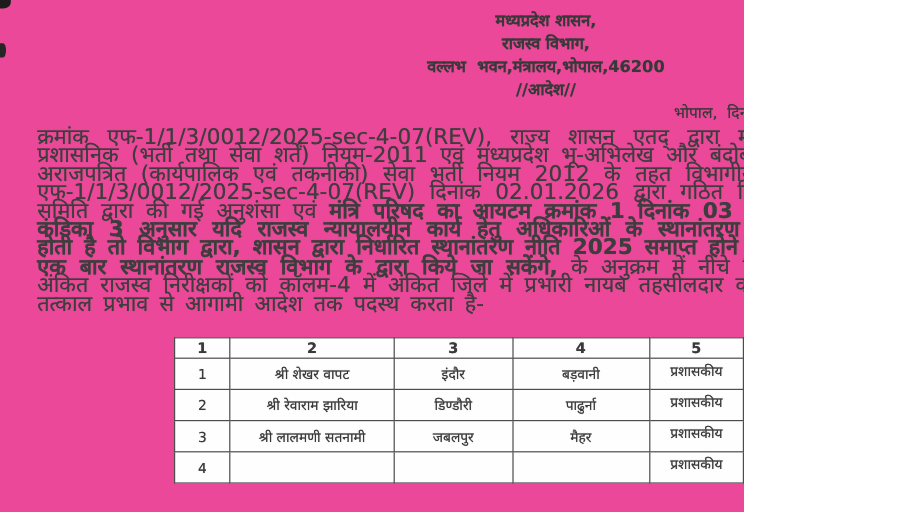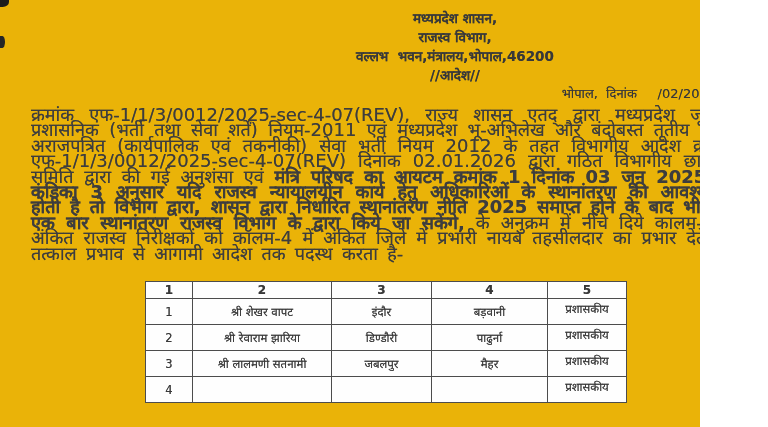--- a/index.html
+++ b/index.html
@@ -2,22 +2,22 @@
 <html><head>
 <meta charset="utf-8">
 <style>
   html, body { margin: 0; padding: 0; }
   body {
     width: 768px; height: 427px; overflow: hidden;
     background: #ffffff;
     font-family: "DejaVu Sans", sans-serif;
   }
   .page {
-    position: relative; width: 700px; height: 427px;
-    background: #eab308; overflow: hidden; color: #3c3c3c;
+    position: relative; width: 620px; height: 427px;
+    background: #ec4899; overflow: hidden; color: #3c3c3c;
   }
   .scan { text-shadow: 0 0 0.6px rgba(70,70,70,0.75); }
 
   
   .artifact-corner {
     position: absolute; left: 0; top: 0; width: 9px; height: 7px;
     background: #1c1c1c; border-radius: 0 0 70% 0; filter: blur(0.5px);
   }
   .artifact-edge {
     position: absolute; left: 0; top: 36px; width: 5px; height: 12px;

